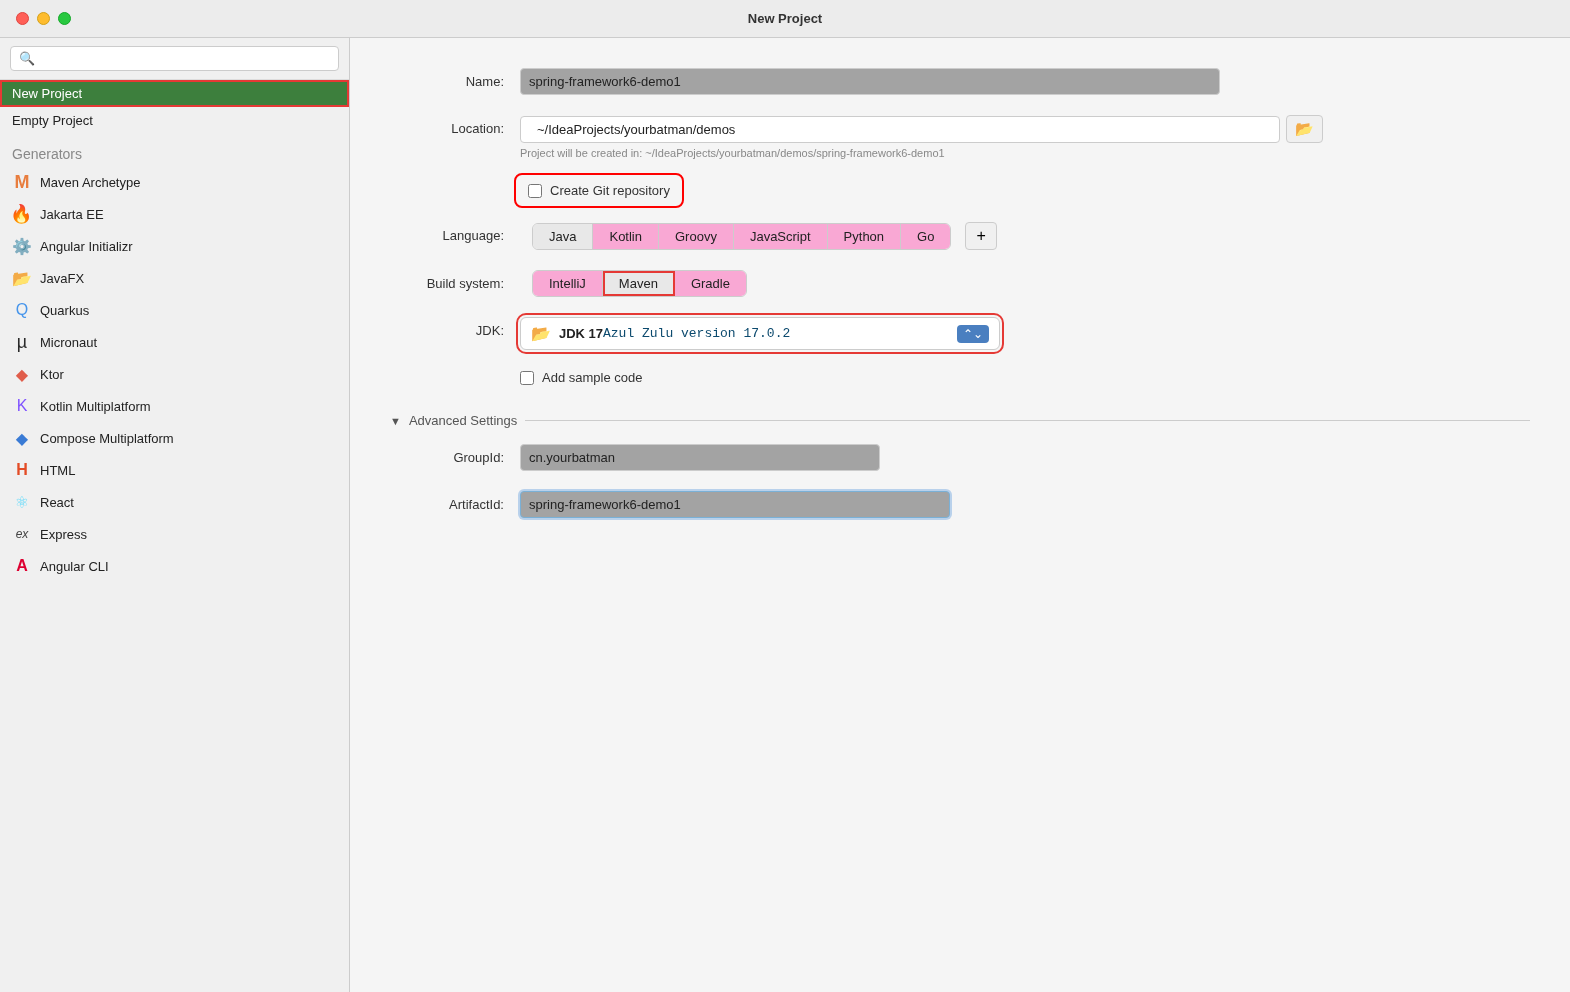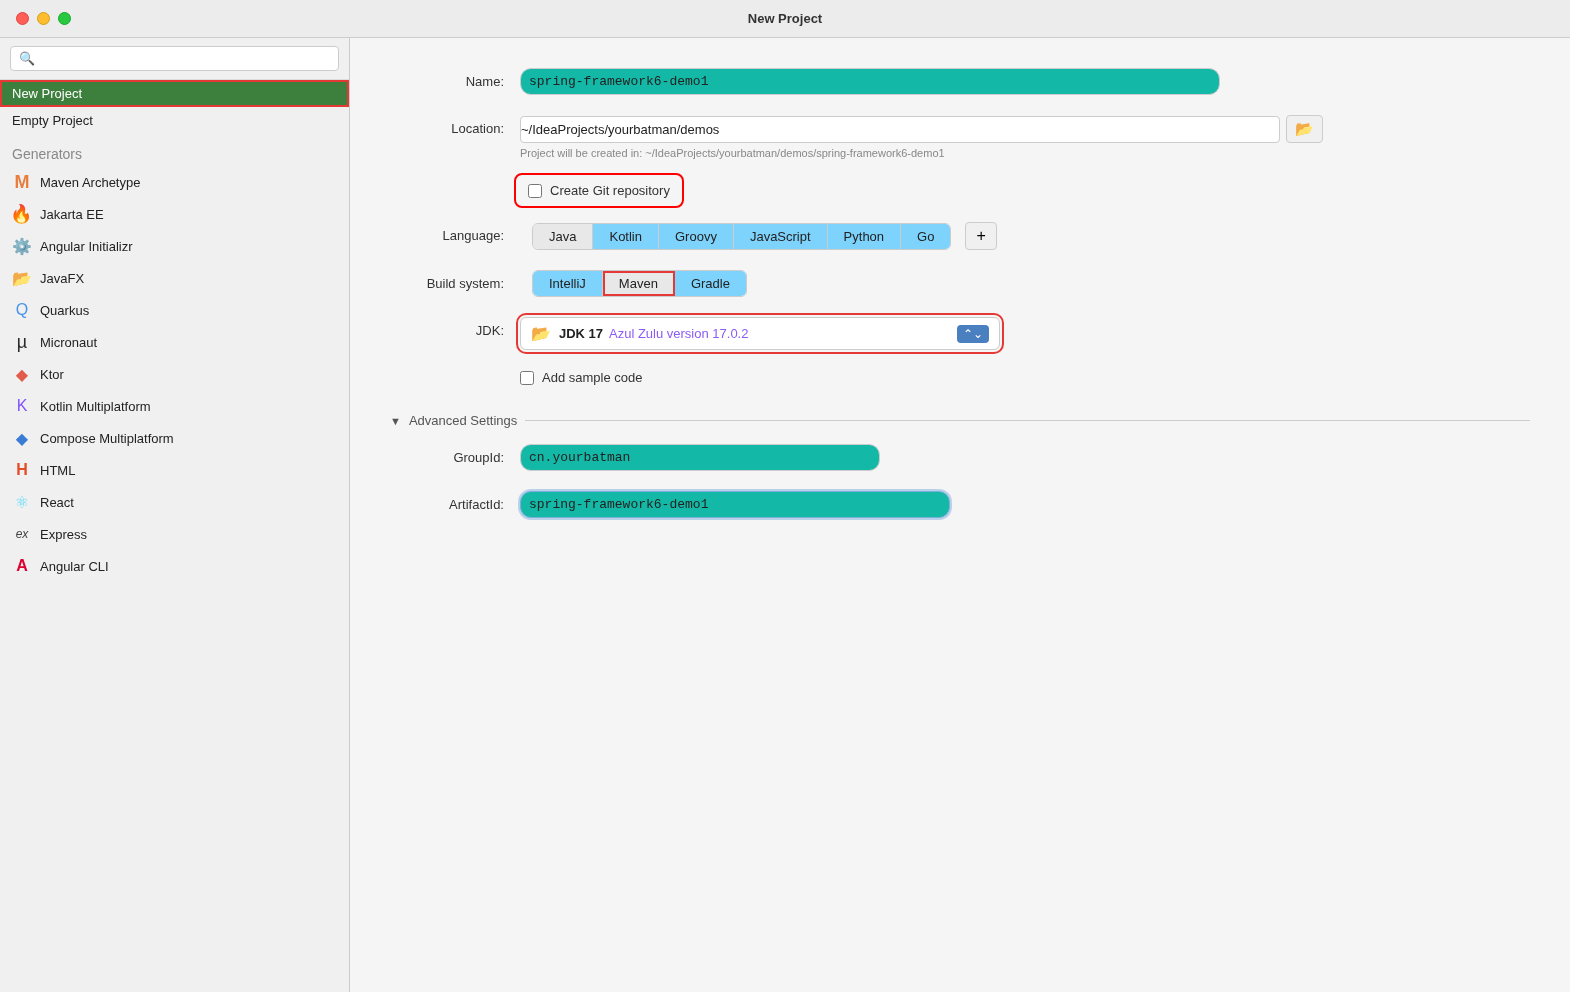--- a/index.html
+++ b/index.html
@@ -140,37 +140,36 @@
       padding-right: 16px;
     }
     .form-control-wrap {
       flex: 1;
     }
     .text-input {
       width: 100%;
       max-width: 700px;
       padding: 5px 8px;
       border: 1px solid #ccc;
-      border-radius: 11px;
-      font-size: 13px;
-      background: #14b8a6;
+      border-radius: 4px;
+      font-size: 13px;
+      background: #a3a3a3;
       outline: none;
       color: #222;
-      font-family: Liberation Mono, monospace;
     }
 
     .location-wrap {
       display: flex;
       align-items: center;
       max-width: 820px;
       gap: 6px;
     }
     .location-input {
       flex: 1;
-      padding: 5px 0;
+      padding: 5px 16px;
       border: 1px solid #ccc;
       border-radius: 4px;
       font-size: 13px;
       background: #fff;
       outline: none;
       color: #222;
     }
     .folder-btn {
       background: #f0f0f0;
       border: 1px solid #ccc;
@@ -214,21 +213,21 @@
       border: 1px solid #ccc;
       border-radius: 6px;
       overflow: hidden;
       display: inline-flex;
       margin-left: 12px;
     }
     .btn-group-btn {
       padding: 5px 16px;
       border: none;
       border-right: 1px solid #ccc;
-      background: #7dd3fc;
+      background: #f9a8d4;
       font-size: 13px;
       cursor: pointer;
       color: #222;
     }
     .btn-group-btn:last-child { border-right: none; }
     .btn-group-btn.selected {
       background: #e8e8e8;
       font-weight: 500;
     }
     .btn-group-btn.highlighted {
@@ -261,24 +260,24 @@
       outline-offset: 2px;
     }
     .jdk-icon {
       margin-right: 8px;
       color: #7b9abf;
       font-size: 16px;
     }
     .jdk-text-bold {
       font-weight: 600;
       color: #222;
-      margin-right: 6px;
     }
     .jdk-text-blue {
-      color: #8b5cf6;
+      color: #0c4a6e;
+      font-family: Liberation Mono, monospace;
     }
     .jdk-arrow {
       margin-left: auto;
       background: #4a7fc0;
       color: #fff;
       border-radius: 4px;
       padding: 2px 6px;
       font-size: 12px;
     }
 

